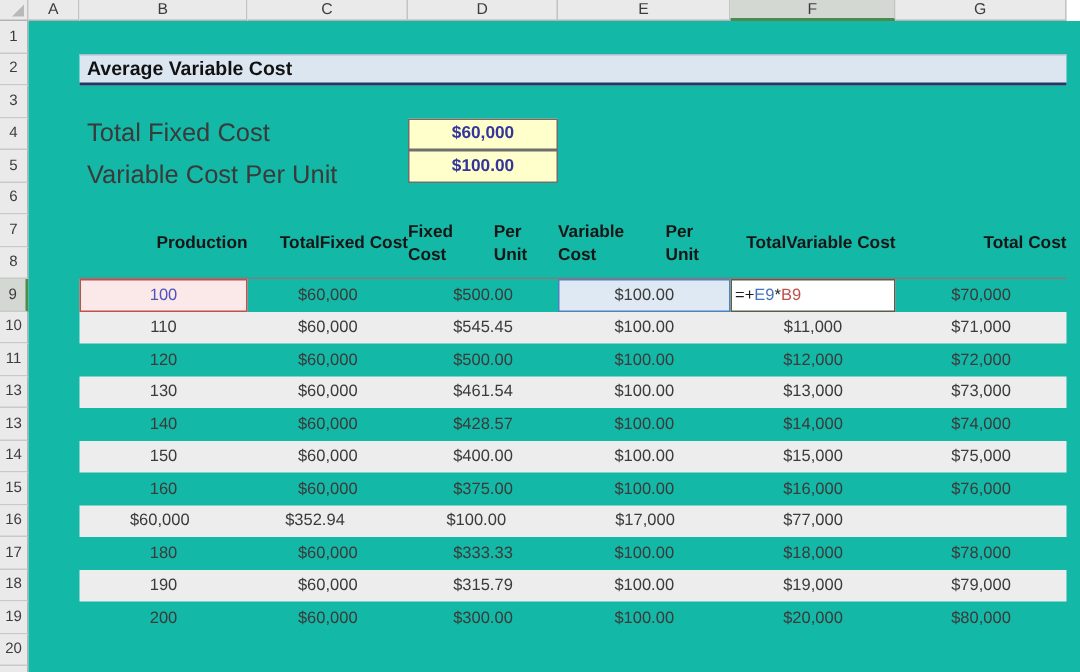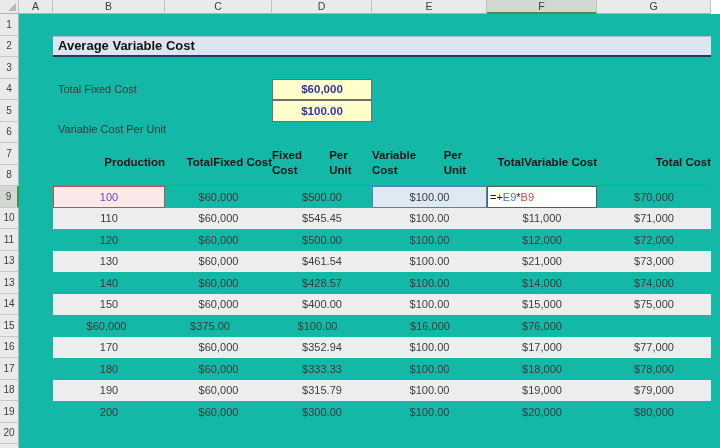--- a/index.html
+++ b/index.html
@@ -40,21 +40,21 @@
   
   .banner {
     left:34px; top:21.5px; width:658px; height:21.5px;
     background:#dce6f1; border-top:1px solid #aebdd2; border-bottom:2px solid #1f3864;
     display:flex; align-items:center; padding-left:5px;
     font-size:13px; font-weight:bold; color:#111;
   }
   
   .inp-label {
     left:39px; width:200px; height:21.5px; display:flex; align-items:center;
-    font-size:11px; color:#3a3a3a;
+    font-size:17px; color:#3a3a3a;
   }
   .yellow-cell {
     left:253px; width:100px; height:21.5px;
     background:#ffffcc; border:1px solid #6f6f6f;
     display:flex; align-items:center; justify-content:center;
     font-size:11.5px; font-weight:bold; color:#34349b;
   }
   
   .tbl-head {
     left:34px; top:129px; width:658px; height:43px; display:flex;
@@ -130,21 +130,21 @@
       <div class="row-hdr" style="height: 4.5px;"></div>
     </div>
 
   <div class="content">
 
     <div class="abs banner">Average Variable Cost</div>
 
     <div class="abs inp-label" style="top:64.5px">Total Fixed Cost</div>
     <div class="abs yellow-cell" style="top:64.5px">$60,000</div>
 
-    <div class="abs inp-label" style="top:104px">Variable Cost Per Unit</div>
+    <div class="abs inp-label" style="top:92px">Variable Cost Per Unit</div>
     <div class="abs yellow-cell" style="top:86px">$100.00</div>
 
     <div class="abs tbl-head">
       <div class="th wB">
         <span></span>
         <span>Production</span>
       </div>
       <div class="th wC">
         <span>Total</span>
         <span>Fixed Cost</span>
@@ -194,48 +194,48 @@
           <div class="dc wD">$500.00</div>
           <div class="dc wE">$100.00</div>
           <div class="dc wF">$12,000</div>
           <div class="dc wG">$72,000</div>
         </div>
         <div class="data-row band">
           <div class="dc wB">130</div>
           <div class="dc wC">$60,000</div>
           <div class="dc wD">$461.54</div>
           <div class="dc wE">$100.00</div>
-          <div class="dc wF">$21,000</div>
+          <div class="dc wF">$13,000</div>
           <div class="dc wG">$73,000</div>
         </div>
         <div class="data-row">
           <div class="dc wB">140</div>
           <div class="dc wC">$60,000</div>
           <div class="dc wD">$428.57</div>
           <div class="dc wE">$100.00</div>
           <div class="dc wF">$14,000</div>
           <div class="dc wG">$74,000</div>
         </div>
         <div class="data-row band">
           <div class="dc wB">150</div>
           <div class="dc wC">$60,000</div>
           <div class="dc wD">$400.00</div>
           <div class="dc wE">$100.00</div>
           <div class="dc wF">$15,000</div>
           <div class="dc wG">$75,000</div>
         </div>
         <div class="data-row">
+          <div class="dc wB">160</div>
           <div class="dc wC">$60,000</div>
           <div class="dc wD">$375.00</div>
           <div class="dc wE">$100.00</div>
           <div class="dc wF">$16,000</div>
           <div class="dc wG">$76,000</div>
         </div>
         <div class="data-row band">
-          <div class="dc wB">170</div>
           <div class="dc wC">$60,000</div>
           <div class="dc wD">$352.94</div>
           <div class="dc wE">$100.00</div>
           <div class="dc wF">$17,000</div>
           <div class="dc wG">$77,000</div>
         </div>
         <div class="data-row">
           <div class="dc wB">180</div>
           <div class="dc wC">$60,000</div>
           <div class="dc wD">$333.33</div>

